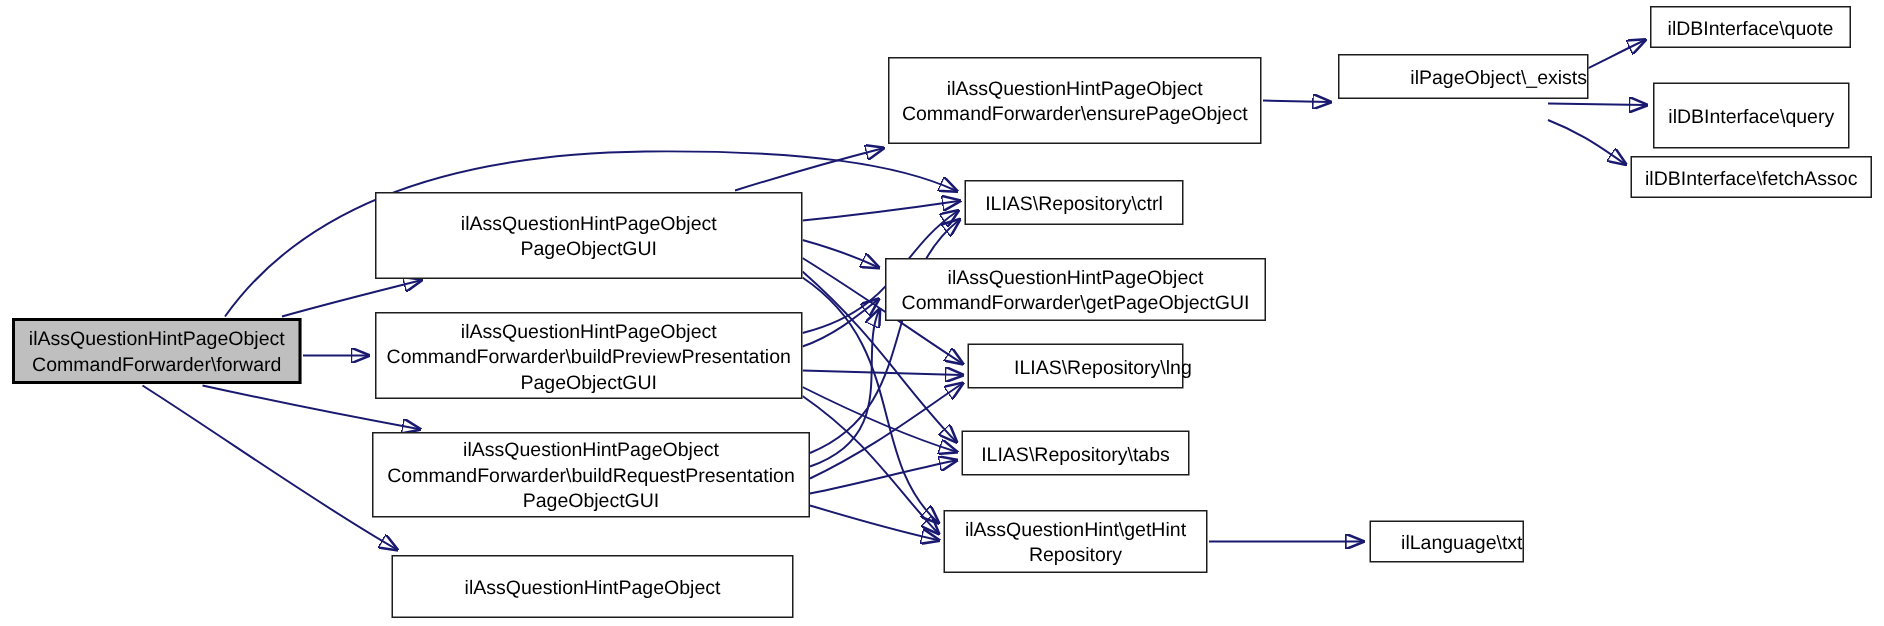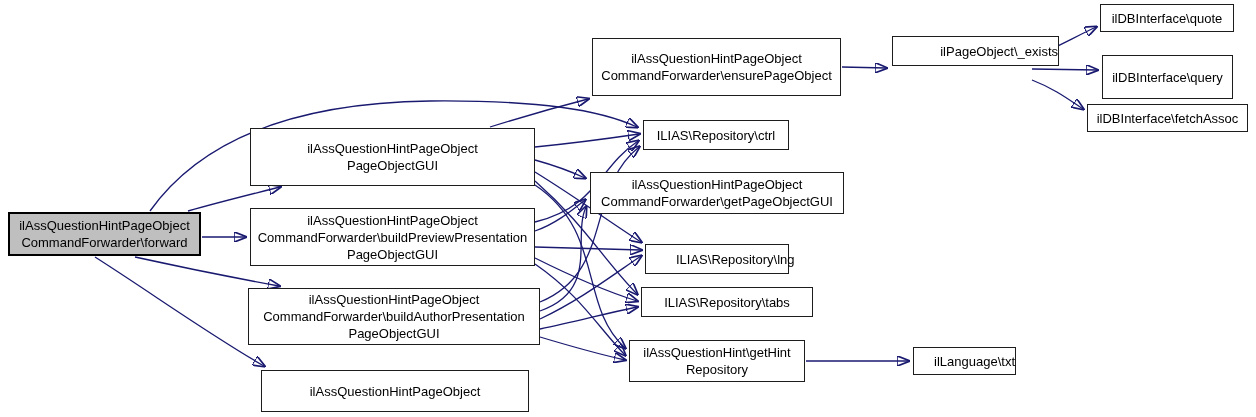--- a/index.html
+++ b/index.html
@@ -100,21 +100,21 @@
   </div>
 
   <div class="node" style="left:250px; top:208px; width:285px; height:58px;">
     <span>ilAssQuestionHintPageObject</span>
     <span>CommandForwarder\buildPreviewPresentation</span>
     <span>PageObjectGUI</span>
   </div>
 
   <div class="node" style="left:248px; top:288px; width:292px; height:57px;">
     <span>ilAssQuestionHintPageObject</span>
-    <span>CommandForwarder\buildAuthorPresentation</span>
+    <span>CommandForwarder\buildRequestPresentation</span>
     <span>PageObjectGUI</span>
   </div>
 
   <div class="node" style="left:261px; top:370px; width:268px; height:42px;">
     <span>ilAssQuestionHintPageObject</span>
   </div>
 
   <div class="node" style="left:592px; top:38px; width:249px; height:58px;">
     <span>ilAssQuestionHintPageObject</span>
     <span>CommandForwarder\ensurePageObject</span>
@@ -122,25 +122,25 @@
 
   <div class="node" style="left:643px; top:120px; width:146px; height:30px;">
     <span>ILIAS\Repository\ctrl</span>
   </div>
 
   <div class="node" style="left:590px; top:172px; width:254px; height:42px;">
     <span>ilAssQuestionHintPageObject</span>
     <span>CommandForwarder\getPageObjectGUI</span>
   </div>
 
-  <div class="node" style="left:645px; top:244px; width:144px; height:30px;padding-left:30px;">
+  <div class="node" style="left:645px; top:229px; width:144px; height:30px;padding-left:30px;">
     <span>ILIAS\Repository\lng</span>
   </div>
 
-  <div class="node" style="left:641px; top:287px; width:172px; height:30px;">
+  <div class="node" style="left:641px; top:287px; width:152px; height:30px;">
     <span>ILIAS\Repository\tabs</span>
   </div>
 
   <div class="node" style="left:629px; top:340px; width:176px; height:42px;">
     <span>ilAssQuestionHint\getHint</span>
     <span>Repository</span>
   </div>
 
   <div class="node" style="left:892px; top:36px; width:167px; height:30px;align-items:flex-end;">
     <span>ilPageObject\_exists</span>

